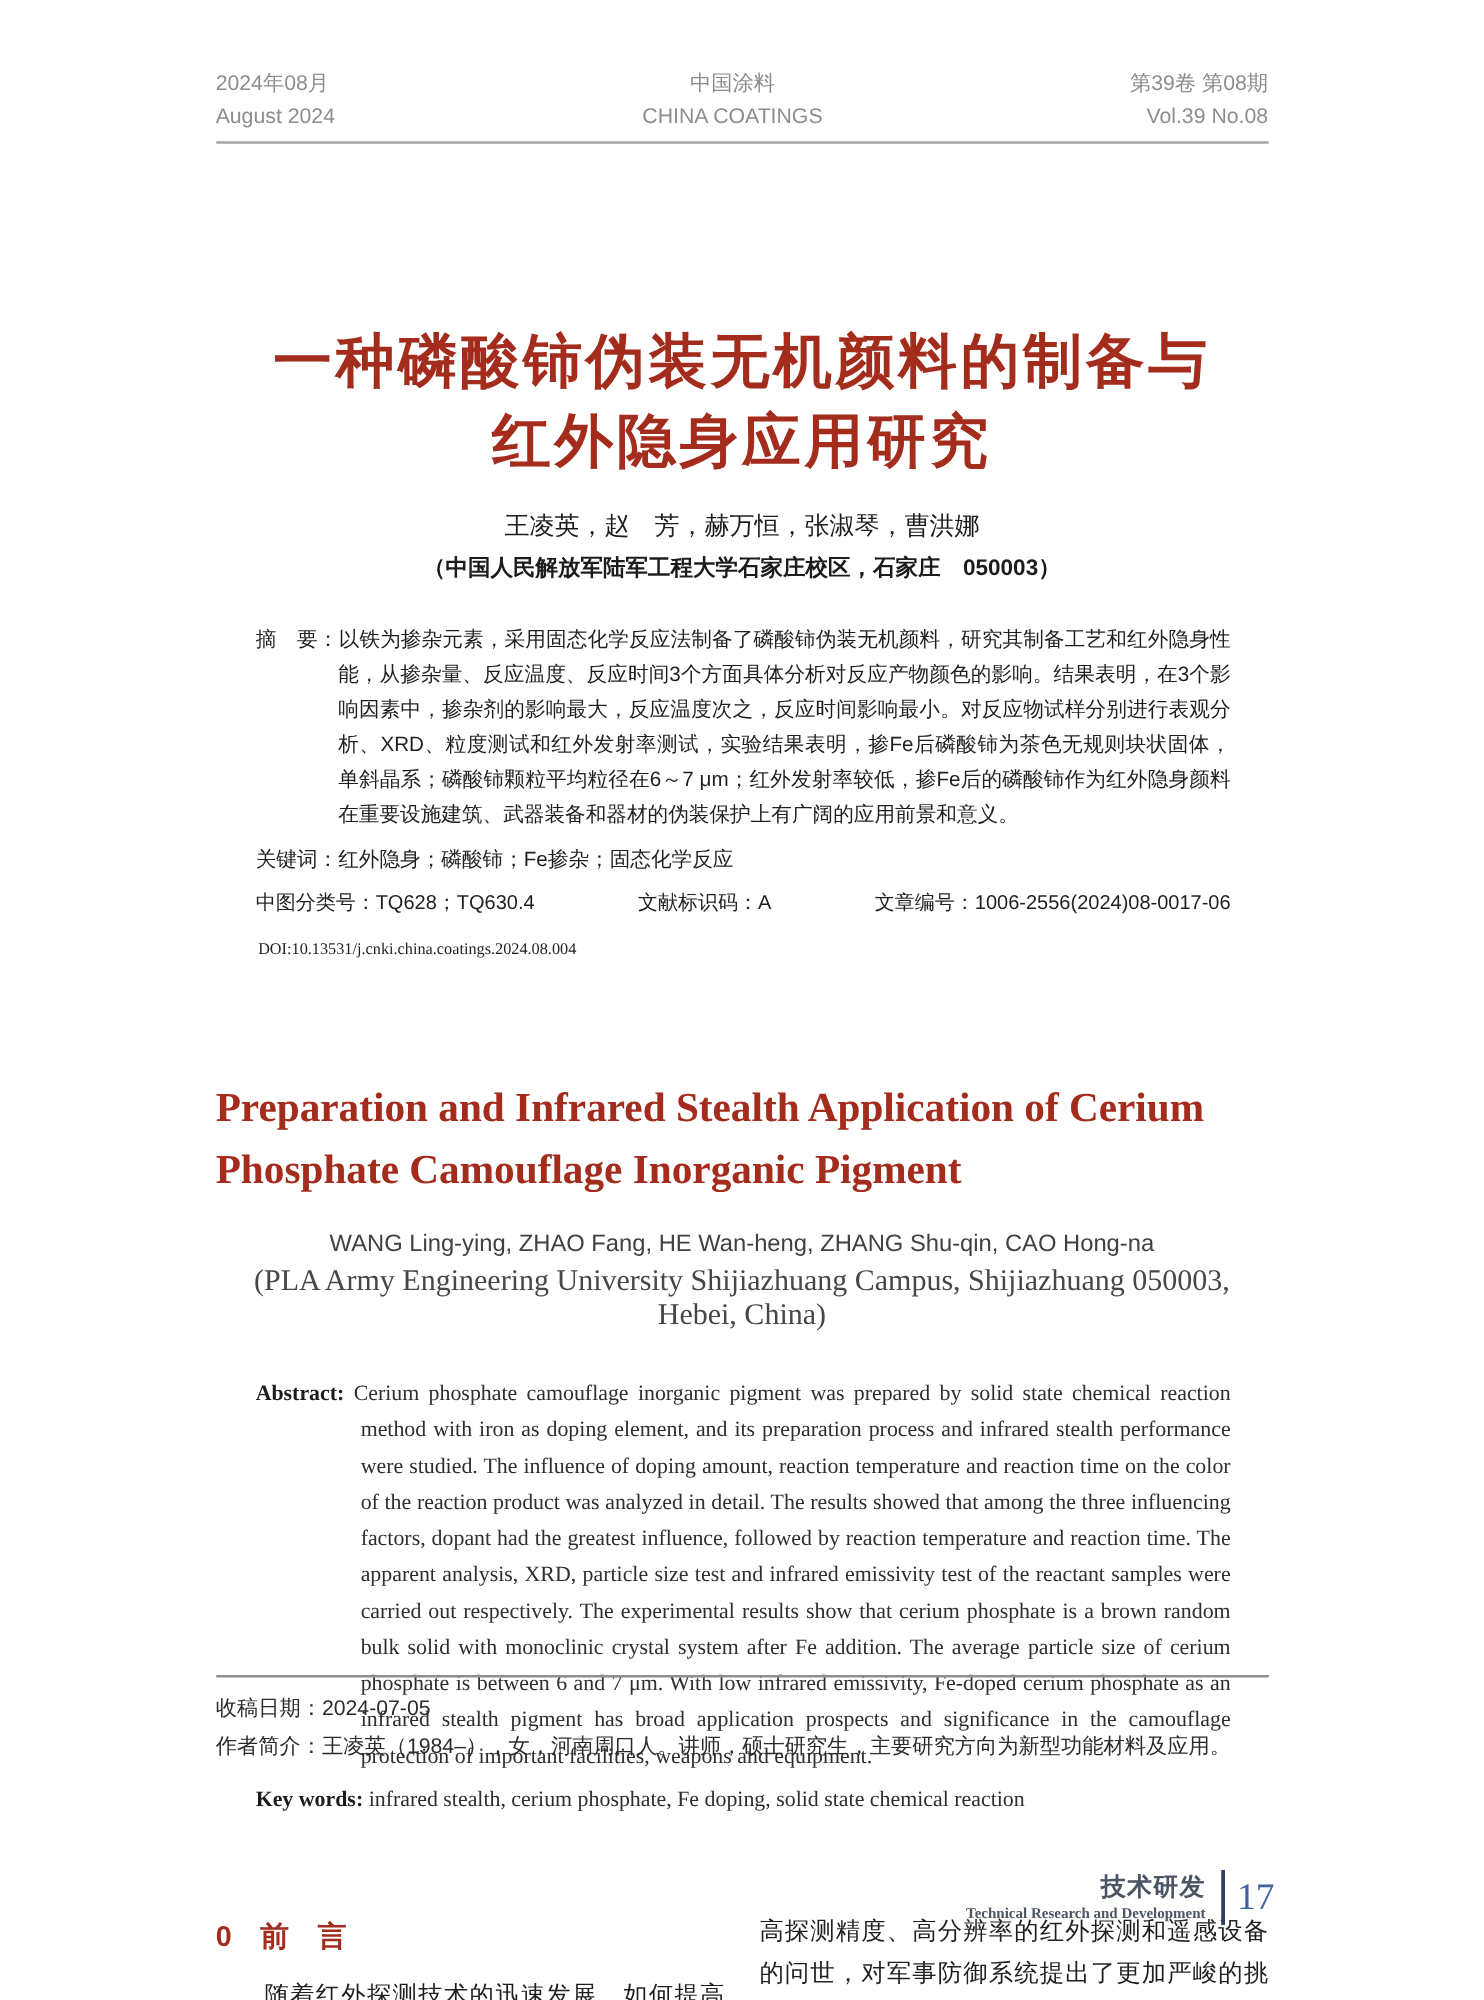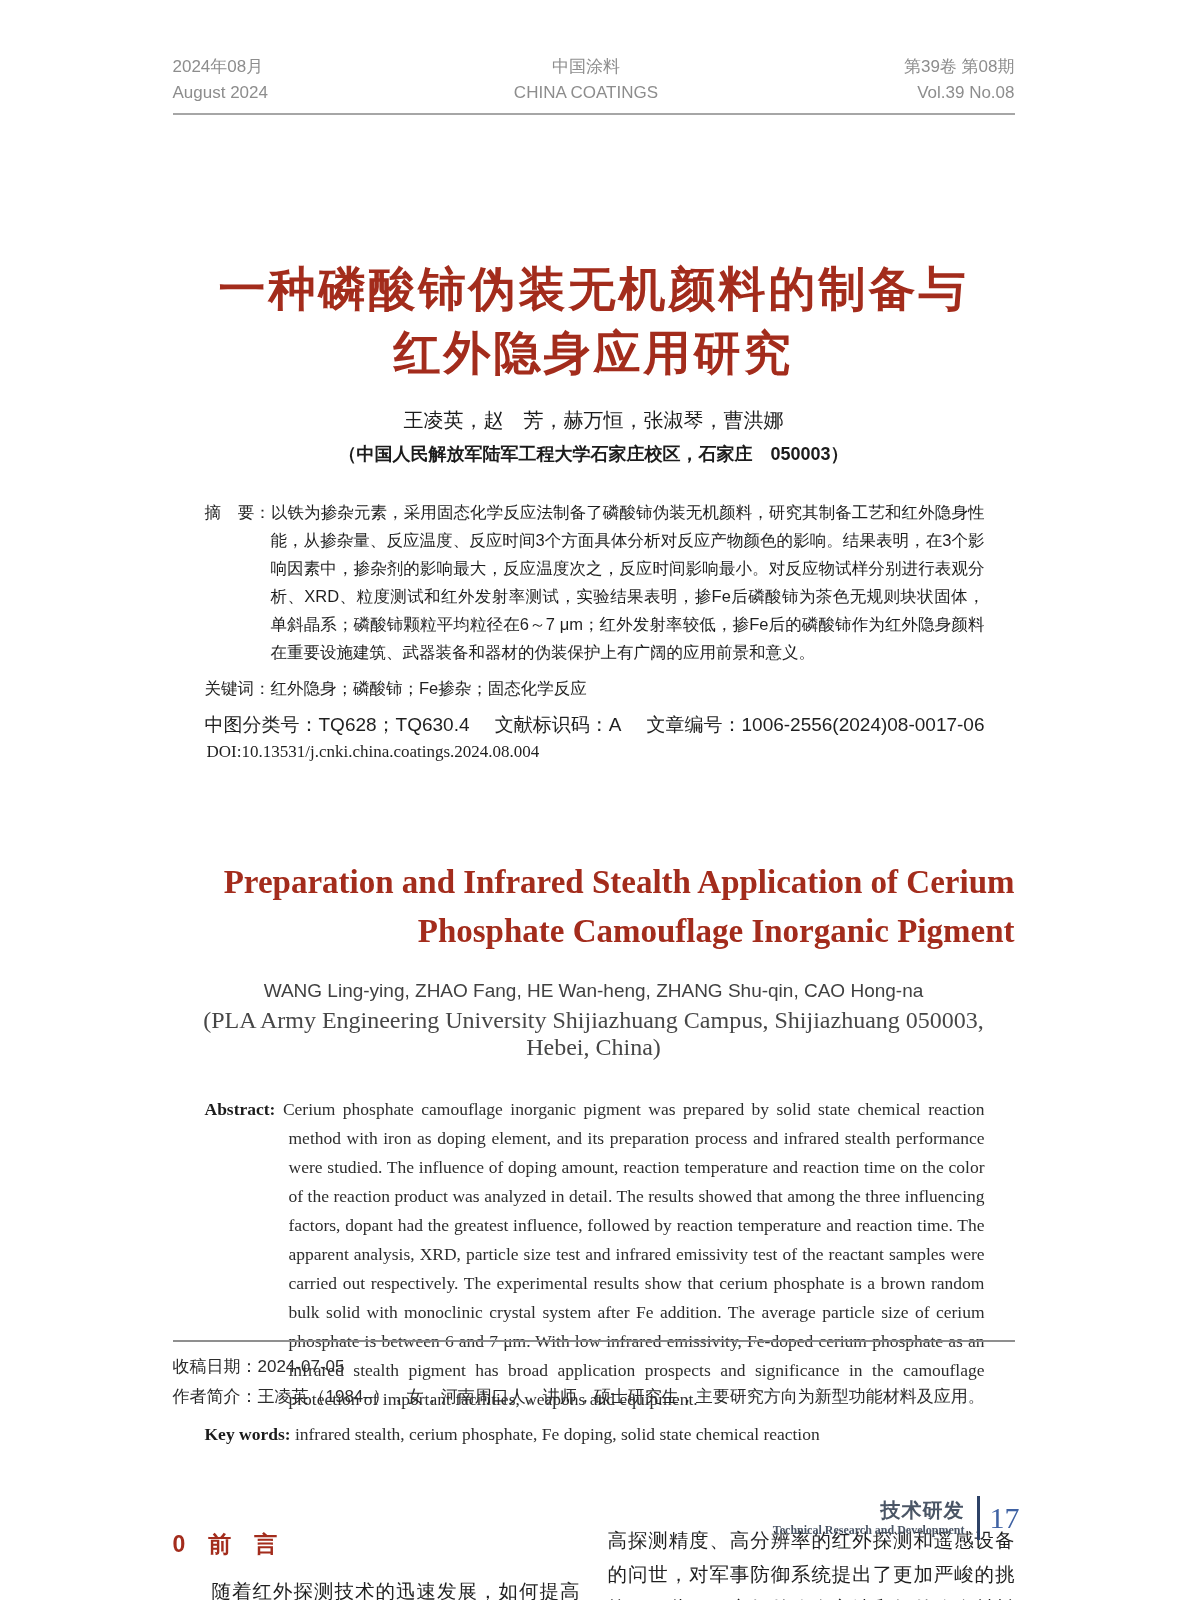--- a/index.html
+++ b/index.html
@@ -74,35 +74,35 @@
   .keywords-cn {
     margin-top: 9px;
     font-size: 16.5px;
     line-height: 26px;
     color: #1f1f1f;
   }
   .class-row {
     margin-top: 11px;
     display: flex;
     justify-content: space-between;
-    font-size: 19px;
+    font-size: 16px;
     color: #1f1f1f;
   }
   .doi-line {
-    margin-top: 4px;
-    font-family: "Liberation Serif", serif;
-    font-size: 17px;
+    margin-top: 18px;
+    font-family: "Liberation Serif", serif;
+    font-size: 13px;
     color: #1f1f1f;
     margin-left: 2px;
   }
 
   
   .title-en {
     margin-top: 96px;
-    text-align: right;
+    text-align: left;
     color: #a32c1c;
     font-family: "Liberation Serif", serif;
     font-size: 33px;
     font-weight: bold;
     line-height: 49px;
   }
   .authors-en {
     margin-top: 24px;
     text-align: center;
     font-size: 19px;

